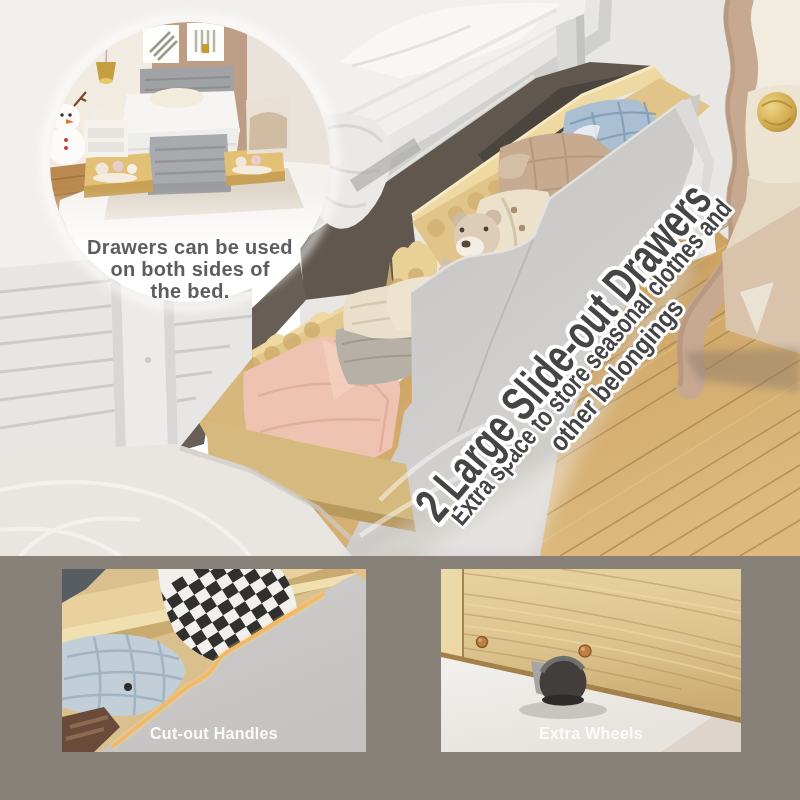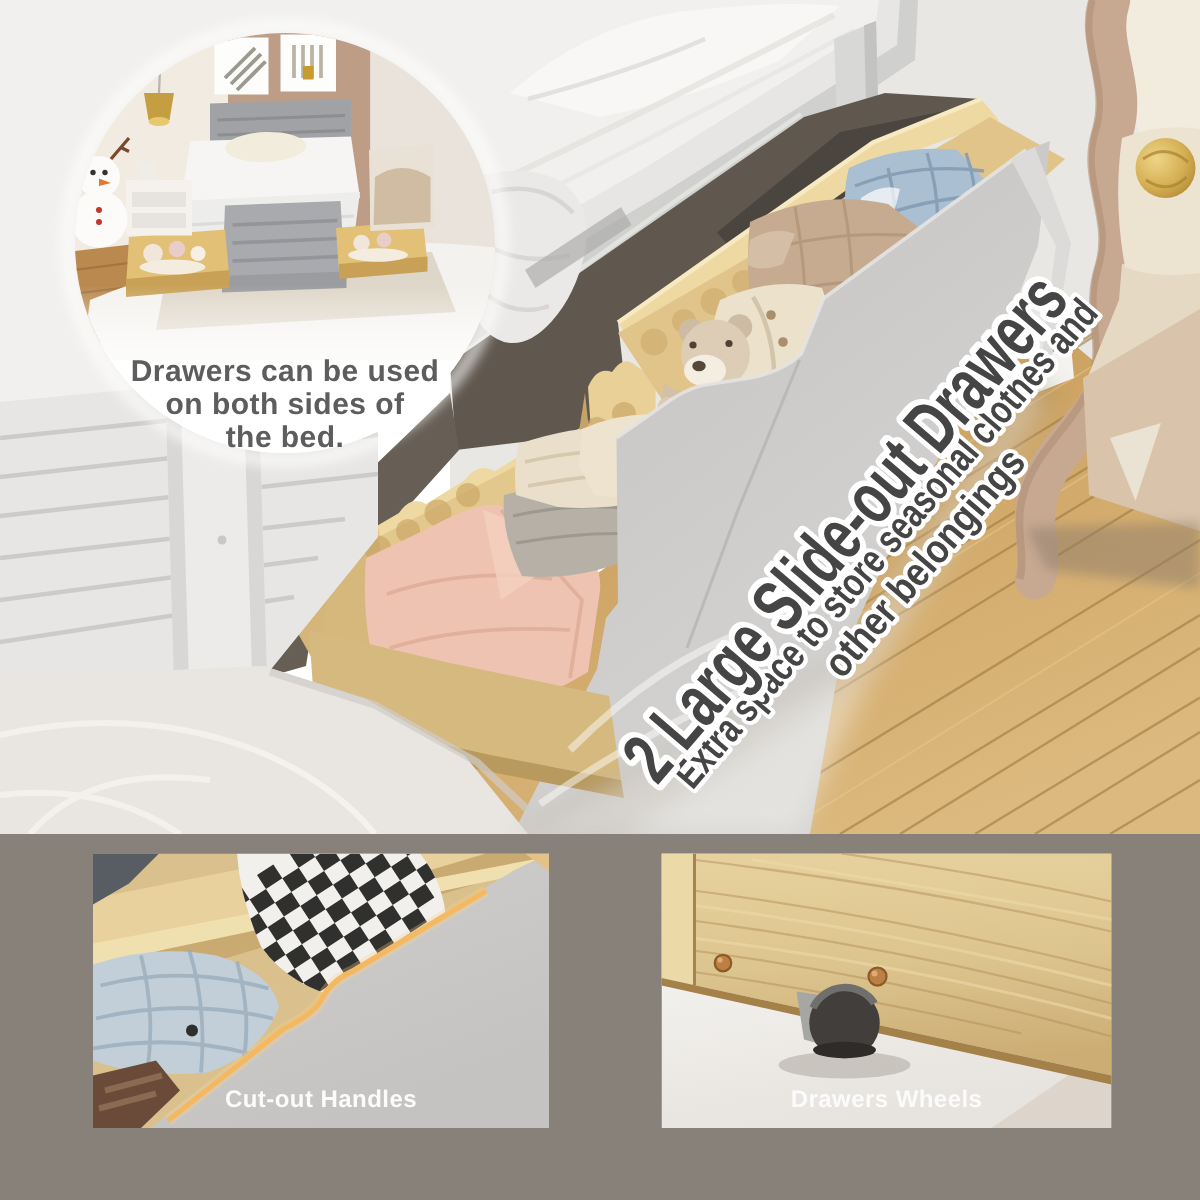--- a/index.html
+++ b/index.html
@@ -429,14 +429,14 @@
     <path d="M 90,92 L 136,99 L 141,118 L 124,132 L 95,124 Z" fill="#a6a6a4"></path>
     <circle cx="112" cy="110" r="7.5" fill="#8b8b8d"></circle>
 
     <circle cx="122" cy="113" r="23.5" fill="#413e3b"></circle>
     <path d="M 101,103 A 23.5 23.5 0 0 1 142,100" stroke="#6f6f6d" stroke-width="5" fill="none"></path>
     <ellipse cx="122" cy="131" rx="21" ry="5.5" fill="#2e2b29"></ellipse>
   </svg>
 
   <div class="cap cl">Cut-out Handles</div>
 
-  <div class="cap cr">Drawers Wheels</div>
+  <div class="cap cr">Extra Wheels</div>
 </div>
 
 </body></html>

